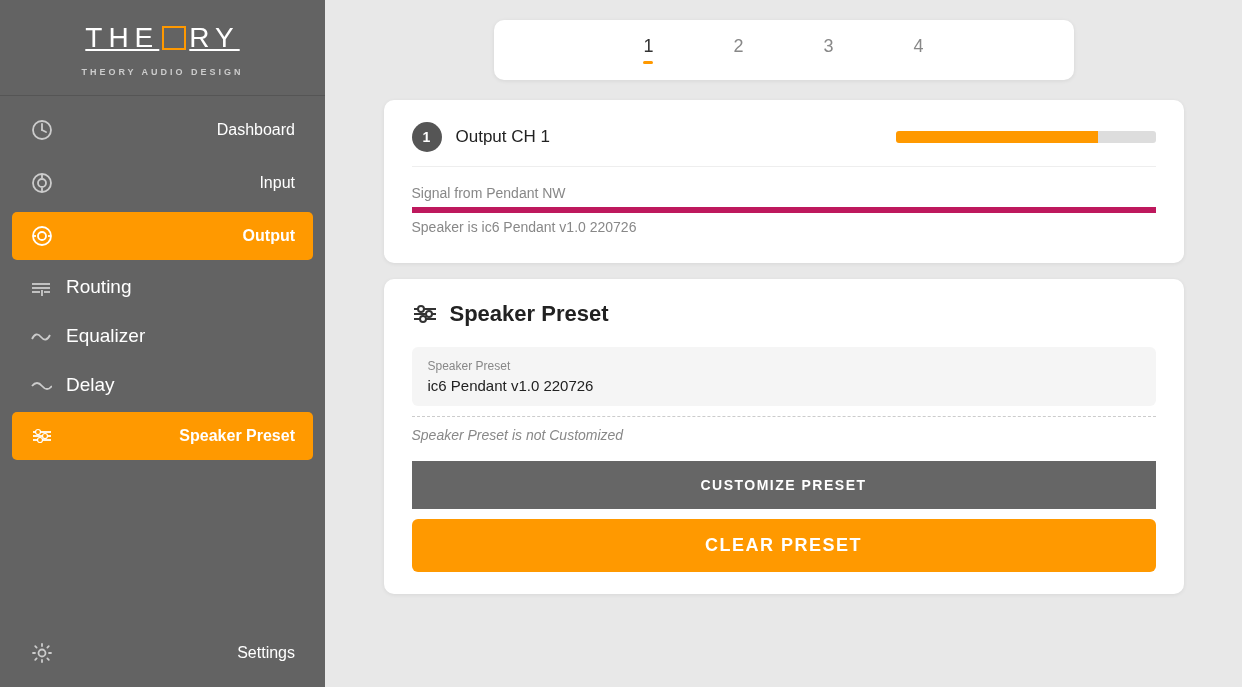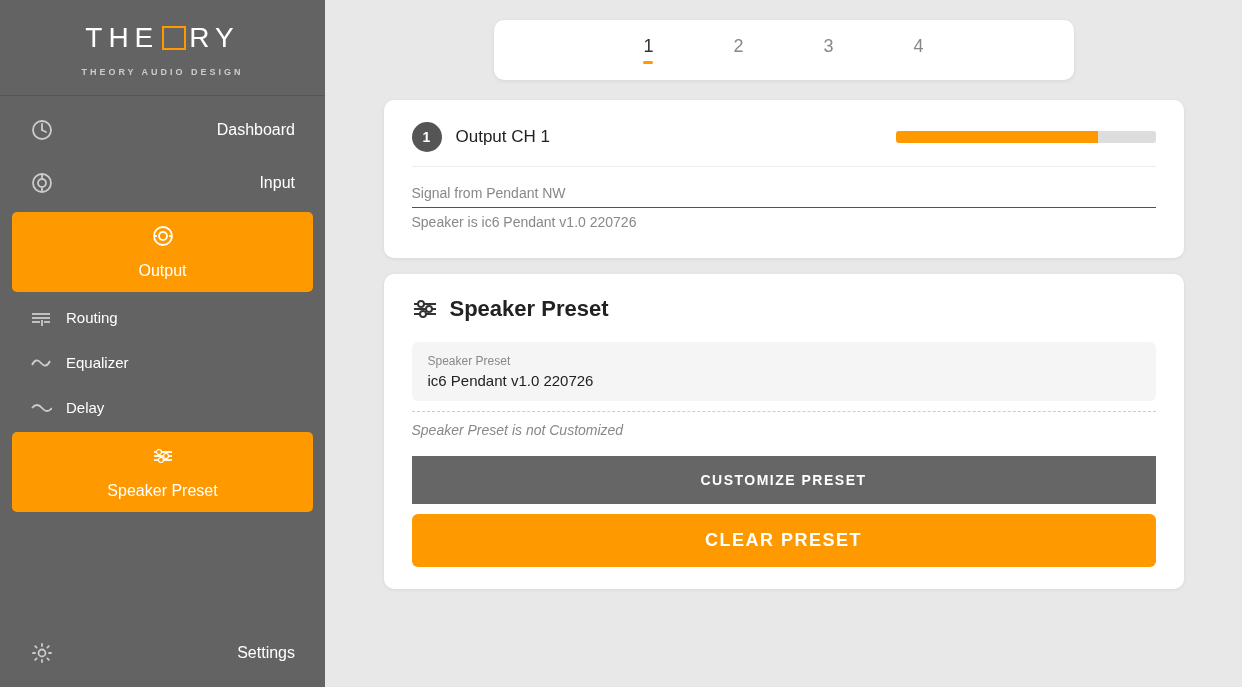--- a/index.html
+++ b/index.html
@@ -33,20 +33,21 @@
     }
 
     .logo-main {
       color: #fff;
       font-size: 28px;
       font-weight: 300;
       letter-spacing: 6px;
       display: flex;
       align-items: center;
       gap: 2px;
+      text-decoration: underline;
     }
 
     .logo-box {
       display: inline-block;
       width: 24px;
       height: 24px;
       border: 2px solid #f90;
       background: transparent;
       position: relative;
       margin: 0 1px;
@@ -81,42 +82,41 @@
       background: transparent;
       border: none;
       transition: background 0.15s;
       text-align: left;
       justify-content: space-between;
     }
 
     .nav-item.active-orange {
       background: #f90;
       color: #fff;
-      font-weight: 400;
-      flex-direction: column;
+      font-weight: 700;
     }
 
     .nav-item .nav-icon {
       width: 24px;
       height: 24px;
       flex-shrink: 0;
       display: flex;
       align-items: center;
       justify-content: center;
     }
 
     .nav-sub-item {
       display: flex;
       align-items: center;
       gap: 14px;
       padding: 11px 18px;
       border-radius: 5px;
       cursor: pointer;
       color: #fff;
-      font-size: 15px;
+      font-size: 19px;
       background: transparent;
       border: none;
       text-align: right;
     }
 
     
     .main-content {
       flex: 1;
       background: #e8e8e8;
       display: flex;
@@ -232,21 +232,21 @@
     .output-info {
       border-top: 1px solid #eee;
       padding-top: 12px;
       margin-top: 2px;
     }
 
     .info-line {
       color: #888;
       font-size: 14px;
       padding: 6px 0;
-      border-bottom: 1px solid #be185d;
+      border-bottom: 6px solid #be185d;
     }
 
     .info-line:last-child {
       border-bottom: none;
     }
 
     
     .preset-card-title {
       display: flex;
       align-items: center;

